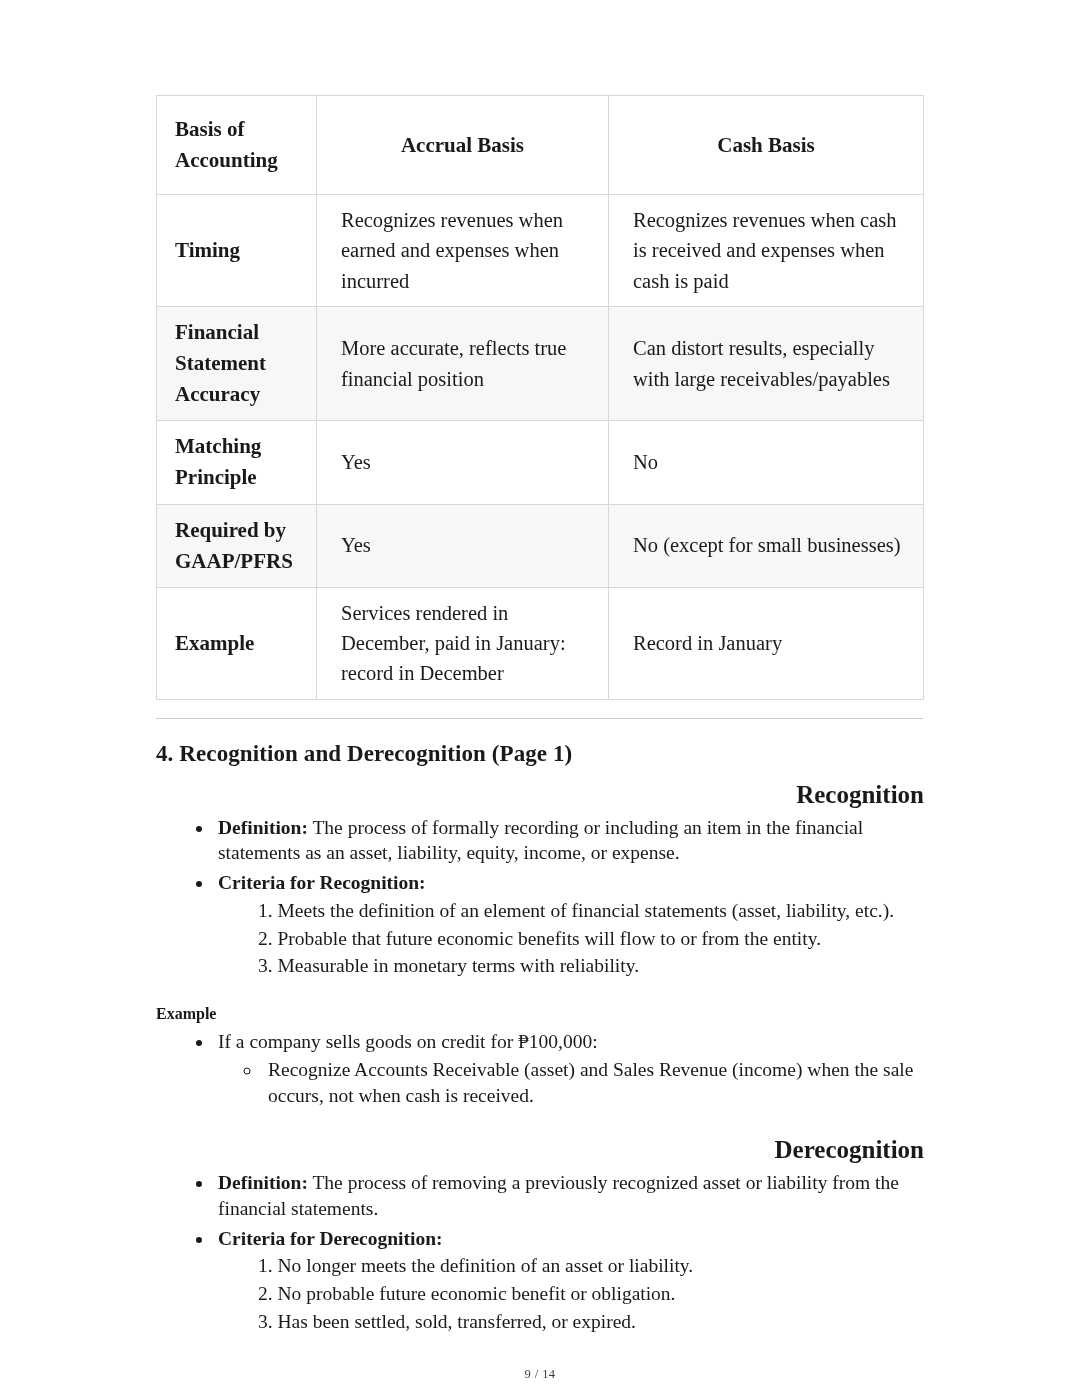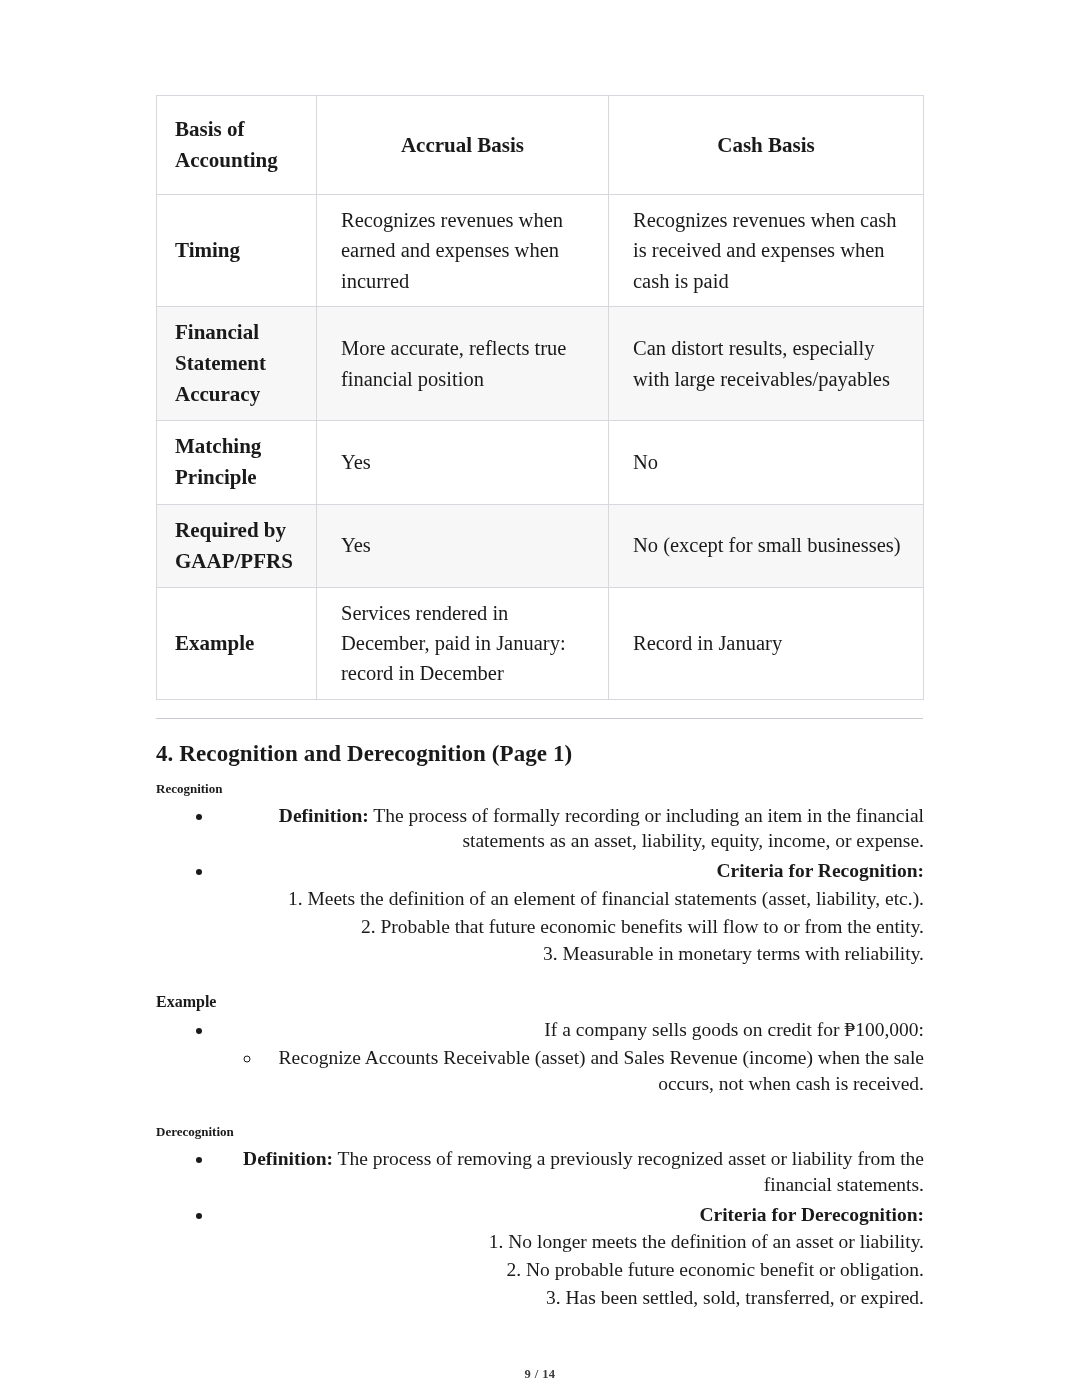--- a/index.html
+++ b/index.html
@@ -72,34 +72,34 @@
   }
 
   
   h2.section {
     font-size: 23px;
     font-weight: bold;
     margin: 0 0 14px 0;
     letter-spacing: 0.1px;
   }
   h3.sub {
-    font-size: 13px;
+    font-size: 25px;
     font-weight: bold;
     margin: 0 0 6px 0;
+    text-align: right;
   }
   h4.small {
     font-size: 16px;
     font-weight: bold;
     margin: 26px 0 6px 0;
   }
   ul.lvl1 {
     margin: 0 0 0 0;
     padding-left: 58px;
     list-style: disc;
-    text-align: right;
   }
   ul.lvl1 > li {
     font-size: 19.5px;
     line-height: 1.32;
     margin: 0 0 4px 0;
     padding-left: 4px;
   }
   ol.numbered {
     margin: 2px 0 0 0;
     padding-left: 40px;
@@ -128,21 +128,21 @@
   .b { font-weight: bold; }
   .blockgap { height: 24px; }
 
   .footer {
     position: absolute;
     left: 0;
     right: 0;
     bottom: 24px;
     text-align: center;
     font-size: 12.5px;
-    font-weight: bold;
+    font-weight: normal;
     color: #3b3b3b;
     letter-spacing: 0.4px;
   }
 </style>
 </head>
 <body>
 
 <div class="page">
 
   <table class="compare">

